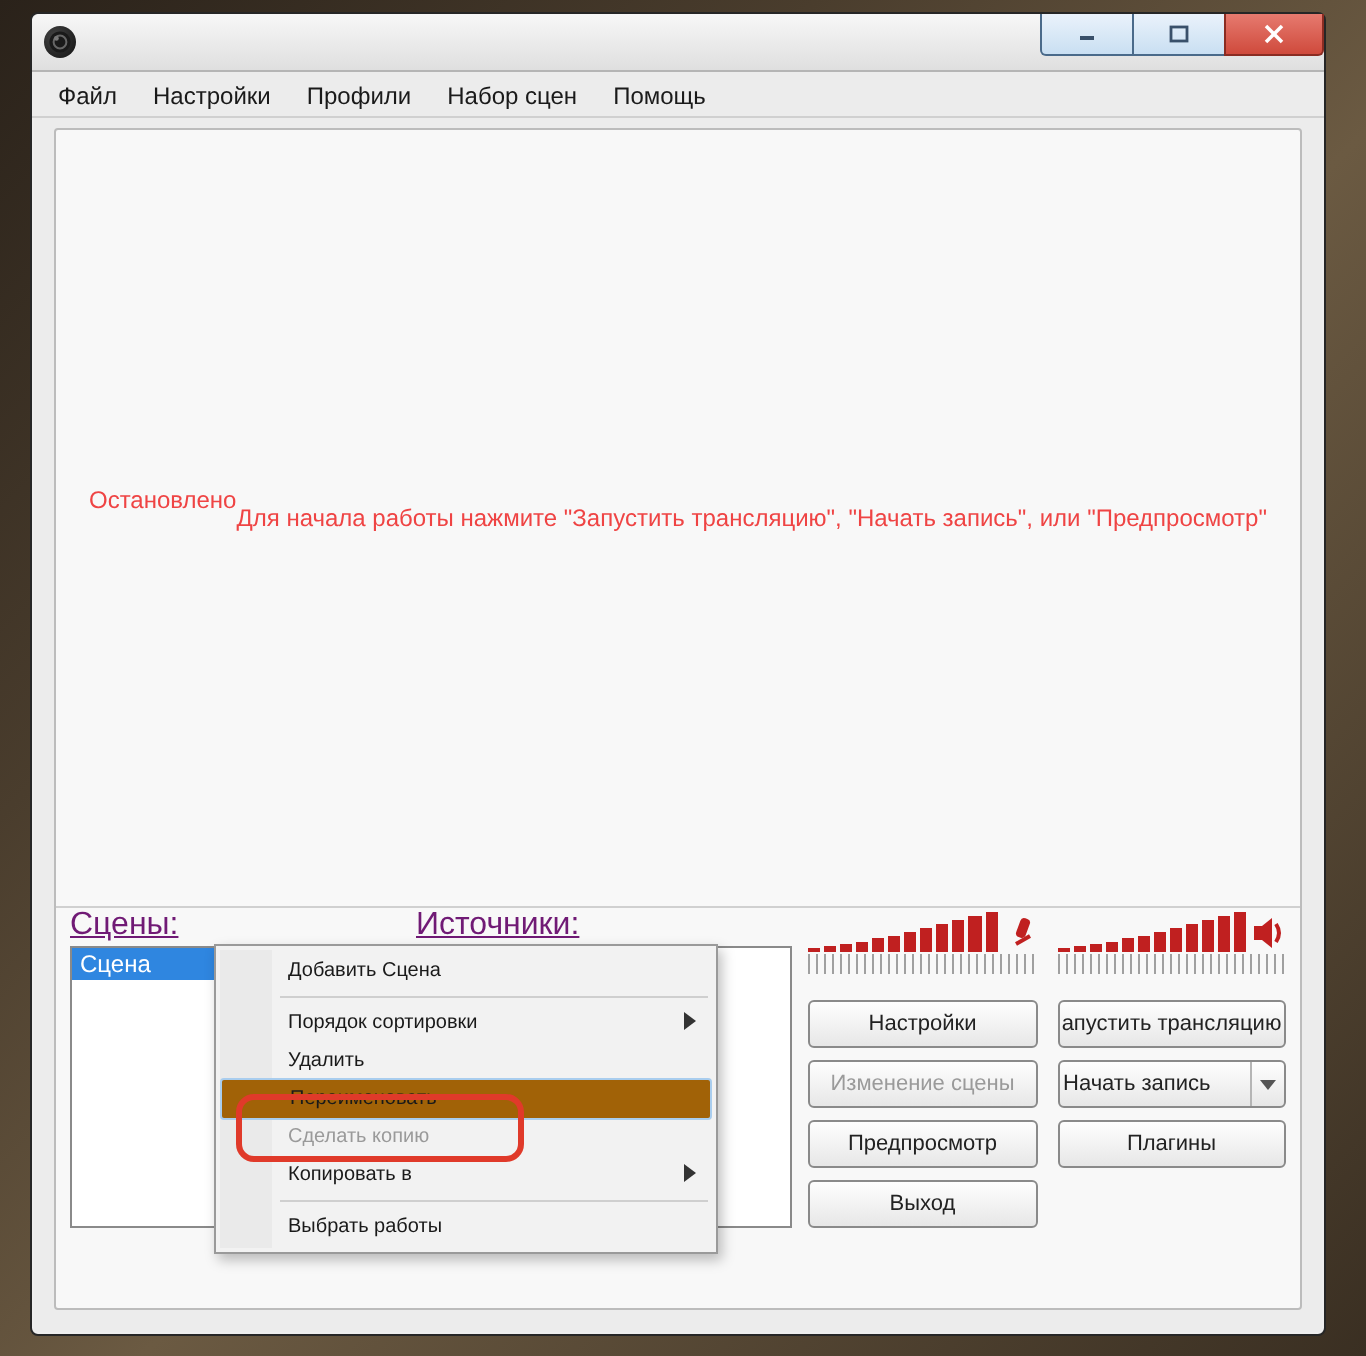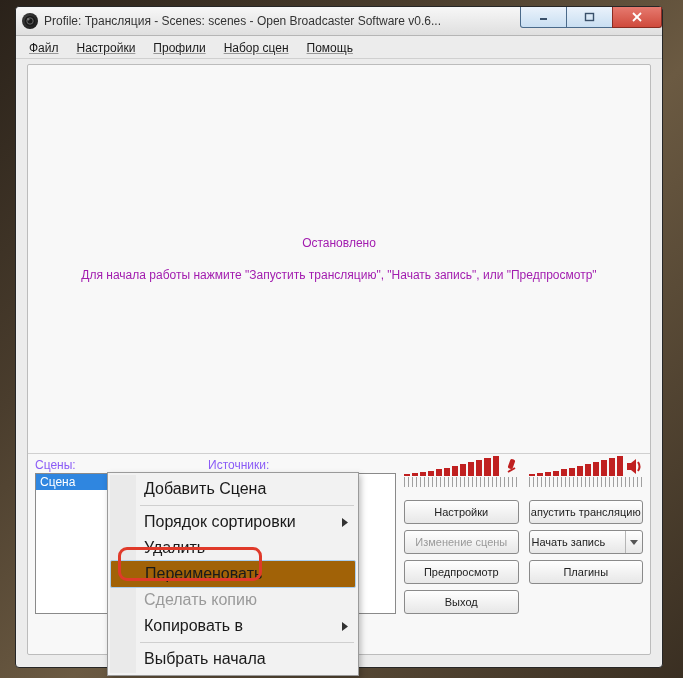--- a/index.html
+++ b/index.html
@@ -8,27 +8,27 @@
 .titlebar{height:28px;background:linear-gradient(#f7f7f7,#dfdfdf);border-bottom:1px solid #b5b5b5;display:flex;align-items:center;border-radius:4px 4px 0 0;padding-left:6px;position:relative}
 .titlebar .appicon{width:16px;height:16px;border-radius:50%;background:radial-gradient(circle at 35% 35%,#444,#111);margin-right:6px;display:flex;align-items:center;justify-content:center}
 .titlebar .appicon svg{display:block}
 .titlebar .title{color:#333;font-size:12px;white-space:nowrap;overflow:hidden;text-overflow:ellipsis;max-width:420px}
 .winbtns{position:absolute;right:0;top:0;display:flex;height:20px}
 .winbtn{width:45px;height:20px;border:1px solid #4a6a8a;border-top:none;background:linear-gradient(#eaf2fb,#c9dff2);display:flex;align-items:center;justify-content:center;margin-left:-1px}
 .winbtn.min{border-bottom-left-radius:3px}
 .winbtn.close{background:linear-gradient(#e67a6f,#cf4a3c);border-color:#8a2c22;width:48px;border-bottom-right-radius:3px}
 .winbtn svg{display:block}
 .menubar{height:21px;background:#ececec;display:flex;align-items:center;gap:0;padding:1px 4px 0;border-bottom:1px solid #d0d0d0}
-.menubar .menuitem{padding:2px 9px;color:#1a1a1a;text-decoration:underline;text-decoration-color:rgba(0,0,0,.35)}
+.menubar .menuitem{padding:2px 9px;color:#1a1a1a;text-decoration-color:rgba(0,0,0,.35)}
 .content{position:absolute;left:11px;right:11px;top:57px;bottom:12px;background:#f8f8f8;border:1px solid #bcbcbc;border-radius:2px}
-.preview{height:388px;border-bottom:1px solid #d0d0d0;display:flex;flex-direction:column;align-items:center;justify-content:center;color:#a21caf;font-size:12px;text-align:center;padding:0 10px}
+.preview{height:388px;border-bottom:1px solid #d0d0d0;display:flex;flex-direction:row;align-items:center;justify-content:center;color:#ef4444;font-size:12px;text-align:center;padding:0 10px}
 .preview .status{margin-bottom:18px}
 .preview .hint{font-size:12px}
 .lower{position:absolute;left:0;right:0;top:388px;bottom:0;padding:3px 7px 6px;display:grid;grid-template-columns:165px 188px 1fr;grid-template-rows:17px 1fr;column-gap:8px}
-.col-label{font-size:12px;color:#8b5cf6;align-self:end;padding-bottom:1px}
+.col-label{font-size:16px;text-decoration:underline;color:#701a75;align-self:end;padding-bottom:1px}
 .listbox{background:#fff;border:1px solid #8a8a8a;height:139px;overflow:hidden}
 .listbox .row{padding:1px 4px;font-size:12px}
 .listbox .row.sel{background:#2f86e0;color:#fff}
 .right-zone{grid-column:3;grid-row:1 / span 2;display:flex;flex-direction:column}
 .volrow{height:38px;display:flex;gap:10px}
 .vol{flex:1;display:flex;flex-direction:column;align-items:stretch;position:relative;min-width:0}
 .bars{height:20px;display:flex;align-items:flex-end;gap:2px;padding-right:20px}
 .bars span{background:#c02020;flex:1}
 .bars span:nth-child(1){height:2px}.bars span:nth-child(2){height:3px}.bars span:nth-child(3){height:4px}
 .bars span:nth-child(4){height:5px}.bars span:nth-child(5){height:7px}.bars span:nth-child(6){height:8px}
@@ -37,41 +37,40 @@
 .vicon{position:absolute;right:0;top:2px;color:#c02020}
 .ruler{height:10px;margin-top:1px;background:repeating-linear-gradient(90deg,#7a7a7a 0,#7a7a7a 1px,transparent 1px,transparent 4px);opacity:.7}
 .btns{margin-top:6px;display:grid;grid-template-columns:1fr 1fr;grid-auto-rows:24px;gap:6px 10px;min-width:0}
 .wbtn{border:1px solid #8a8a8a;border-radius:3px;background:linear-gradient(#fefefe,#e7e7e7);font-size:11px;display:flex;align-items:center;justify-content:center;color:#222;padding:0 2px;white-space:nowrap;overflow:hidden;min-width:0}
 .wbtn.disabled{color:#9a9a9a}
 .wbtn.split{justify-content:space-between;padding-right:0}
 .wbtn.split .arrow{width:16px;height:100%;border-left:1px solid #b5b5b5;display:flex;align-items:center;justify-content:center}
 .wbtn.split .arrow svg{display:block}
 .ctxmenu{position:absolute;left:107px;top:472px;width:246px;background:#f2f2f2;border:1px solid #9a9a9a;box-shadow:2px 3px 6px rgba(0,0,0,.25);padding:3px 2px;z-index:50}
 .ctxmenu .sidebar{position:absolute;left:2px;top:2px;bottom:2px;width:26px;background:#eaeaea}
-.ctxmenu .mi{position:relative;padding:4px 18px 4px 34px;font-size:16px;color:#1a1a1a}
+.ctxmenu .mi{position:relative;padding:4px 18px 4px 34px;font-size:10px;color:#1a1a1a}
 .ctxmenu .mi.disabled{color:#9a9a9a}
 .ctxmenu .mi.hover{background:#a16207;border:1px solid #a9cdee;border-radius:2px;margin:-1px 0}
 .ctxmenu .mi .submark{position:absolute;right:8px;top:50%;transform:translateY(-50%)}
 .ctxmenu hr{border:none;border-top:1px solid #cfcfcf;margin:3px 2px 3px 30px}
 .highlight-box{position:absolute;left:118px;top:547px;width:138px;height:28px;border:3px solid #e03a2a;border-radius:9px;z-index:60;pointer-events:none}
 </style>
 </head>
 <body>
 
 <div class="desktop">
   <div class="window">
     <div class="titlebar">
       <div class="appicon">
         <svg width="12" height="12" viewBox="0 0 12 12">
             <circle cx="6" cy="6" r="5.3" fill="#1a1a1a"></circle>
             <circle cx="6" cy="6" r="3.2" fill="none" stroke="#666" stroke-width="1"></circle>
             <circle cx="4.2" cy="4.2" r="1.2" fill="#777"></circle>
           </svg>
       </div>
-      <div class="title">Profile: Трансляция - Scenes: scenes - Open Broadcaster Software v0.6...</div>
       <div class="winbtns">
         <div class="winbtn min">
           <svg width="11" height="11">
               <line x1="2" y1="7" x2="9" y2="7" stroke="#39506a" stroke-width="2"></line>
             </svg>
         </div>
         <div class="winbtn">
           <svg width="11" height="11">
               <rect x="1.5" y="1.5" width="8" height="7" fill="none" stroke="#39506a" stroke-width="1.4"></rect>
             </svg>
@@ -204,17 +203,17 @@
     <div class="mi">Удалить</div>
     <div class="mi hover">Переименовать</div>
     <div class="mi disabled">Сделать копию</div>
     <div class="mi">
       <span>Копировать в</span>
       <span class="submark"><svg width="6" height="9">
             <polygon points="0,0 6,4.5 0,9" fill="#333"></polygon>
           </svg></span>
     </div>
     <hr>
-    <div class="mi">Выбрать начала</div>
+    <div class="mi">Выбрать работы</div>
   </div>
 
   <div class="highlight-box"></div>
 </div>
 
 </body></html>

